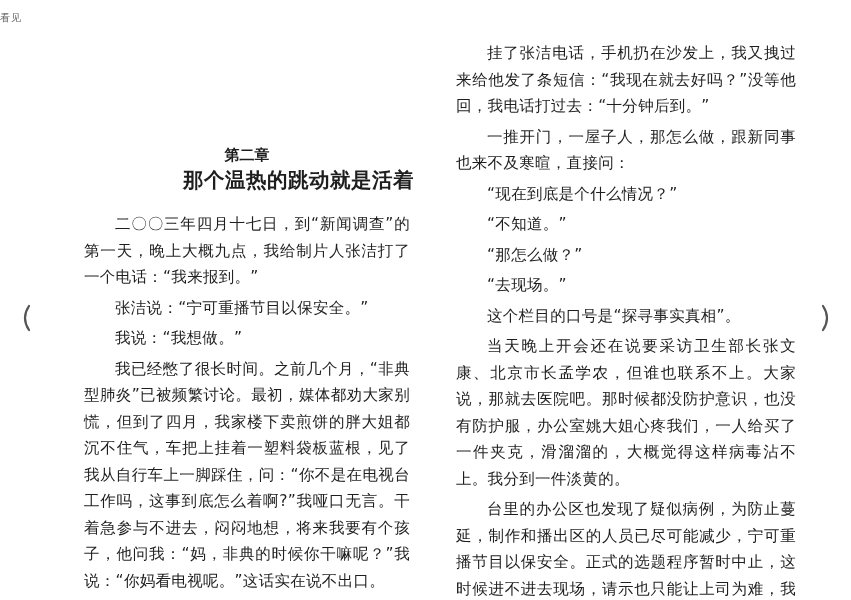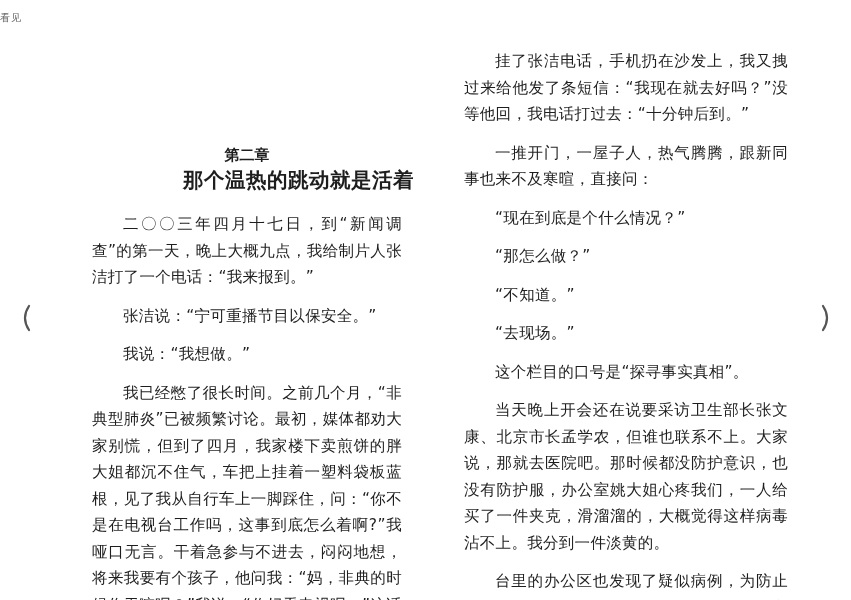--- a/index.html
+++ b/index.html
@@ -62,21 +62,21 @@
     }
     .chapter-title {
       text-align: right;
       font-size: 20.5px;
       font-weight: bold;
       line-height: 30px;
       margin-bottom: 16px;
       letter-spacing: 0.5px;
     }
     .para {
-      margin: 12px;
+      margin: 4px;
       text-align: justify;
       text-indent: 2em;
       letter-spacing: 0.3px;
     }
   </style>
 </head>
 <body>
 
 <div class="book-title">看见</div>
 
@@ -100,21 +100,21 @@
   <div class="chapter-number">第二章</div>
   <div class="chapter-title">那个温热的跳动就是活着</div>
   <p class="para">二〇〇三年四月十七日，到“新闻调查”的第一天，晚上大概九点，我给制片人张洁打了一个电话：“我来报到。”</p>
   <p class="para">张洁说：“宁可重播节目以保安全。”</p>
   <p class="para">我说：“我想做。”</p>
   <p class="para">我已经憋了很长时间。之前几个月，“非典型肺炎”已被频繁讨论。最初，媒体都劝大家别慌，但到了四月，我家楼下卖煎饼的胖大姐都沉不住气，车把上挂着一塑料袋板蓝根，见了我从自行车上一脚踩住，问：“你不是在电视台工作吗，这事到底怎么着啊?”我哑口无言。干着急参与不进去，闷闷地想，将来我要有个孩子，他问我：“妈，非典的时候你干嘛呢？”我说：“你妈看电视呢。”这话实在说不出口。</p>
 </div>
 
 <div class="page page-right">
   <p class="para">挂了张洁电话，手机扔在沙发上，我又拽过来给他发了条短信：“我现在就去好吗？”没等他回，我电话打过去：“十分钟后到。”</p>
-  <p class="para">一推开门，一屋子人，热气腾腾，跟新同事也来不及寒暄，直接问：</p>
+  <p class="para">一推开门，一屋子人，那怎么做，跟新同事也来不及寒暄，直接问：</p>
   <p class="para">“现在到底是个什么情况？”</p>
+  <p class="para">“不知道。”</p>
   <p class="para">“那怎么做？”</p>
-  <p class="para">“不知道。”</p>
   <p class="para">“去现场。”</p>
   <p class="para">这个栏目的口号是“探寻事实真相”。</p>
   <p class="para">当天晚上开会还在说要采访卫生部长张文康、北京市长孟学农，但谁也联系不上。大家说，那就去医院吧。那时候都没防护意识，也没有防护服，办公室姚大姐心疼我们，一人给买了一件夹克，滑溜溜的，大概觉得这样病毒沾不上。我分到一件淡黄的。</p>
   <p class="para">台里的办公区也发现了疑似病例，为防止蔓延，制作和播出区的人员已尽可能减少，宁可重播节目以保安全。正式的选题程序暂时中止，这时候进不进去现场，请示也只能让上司为难，我们几个自己商量着</p>
 </div>
 
 </body></html>

